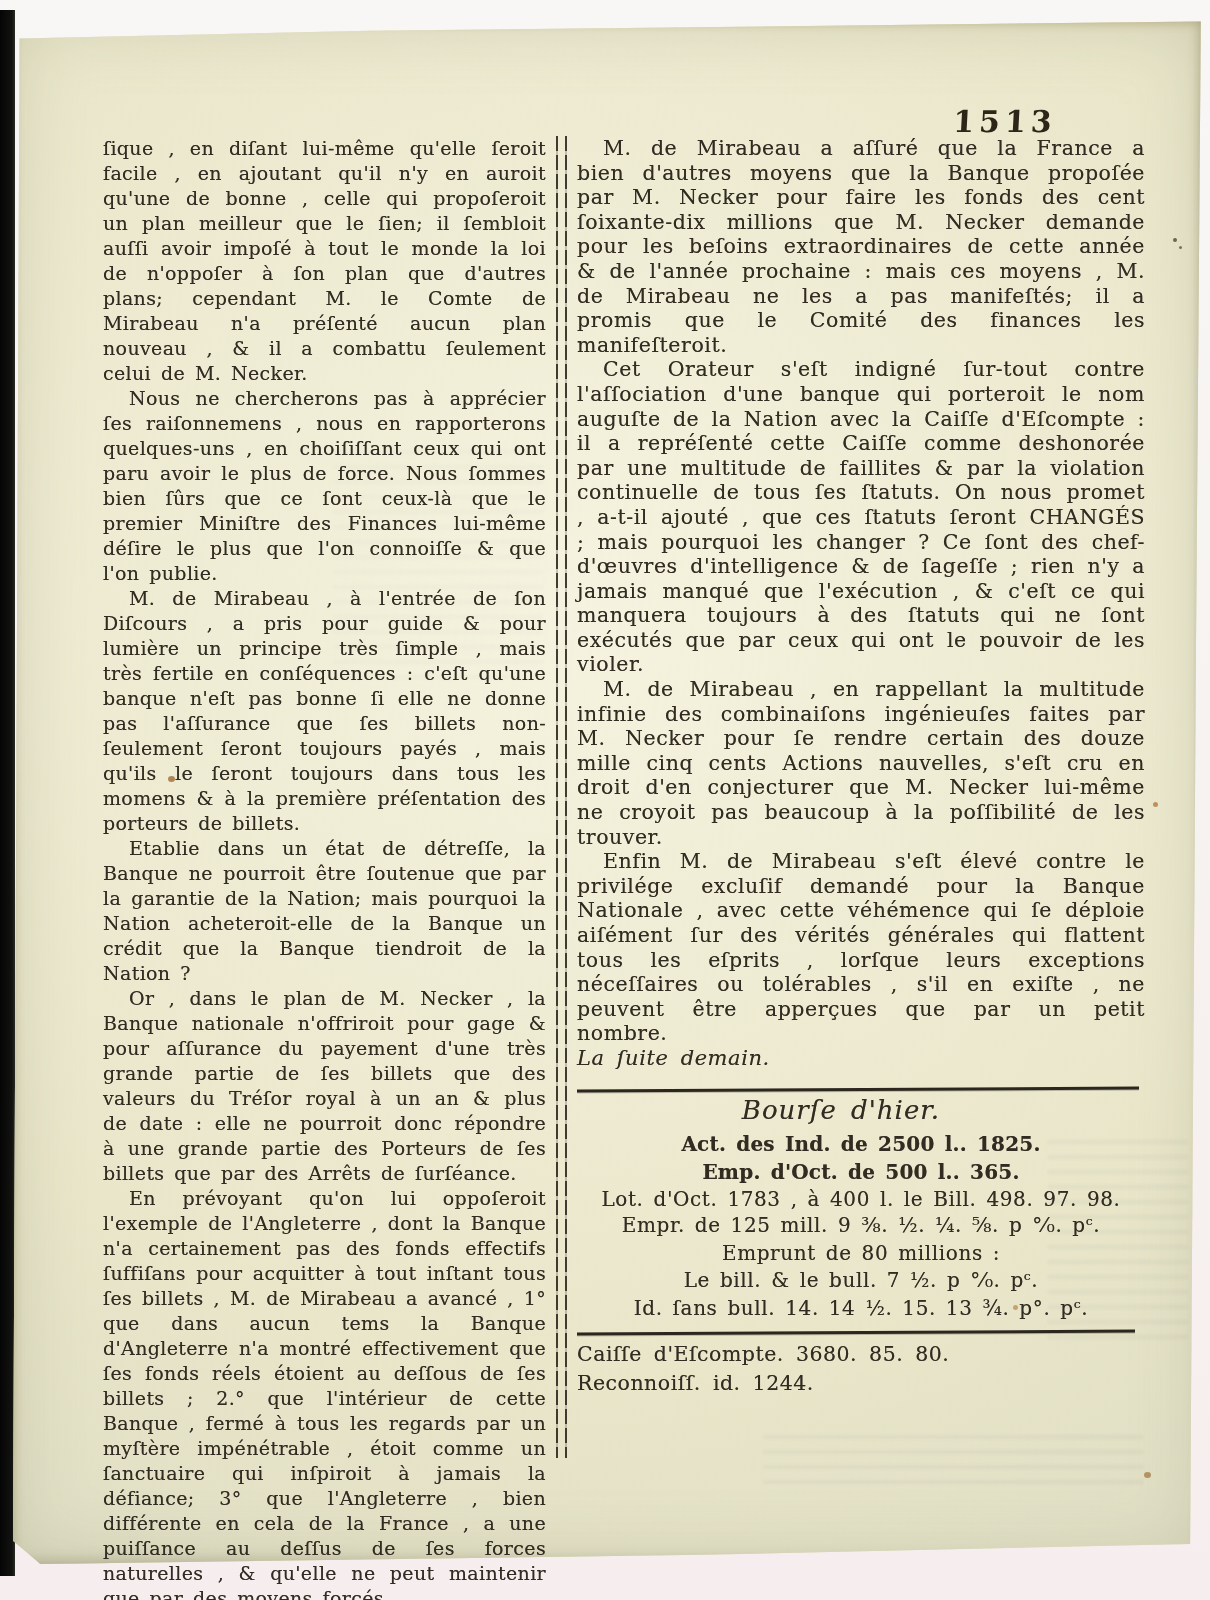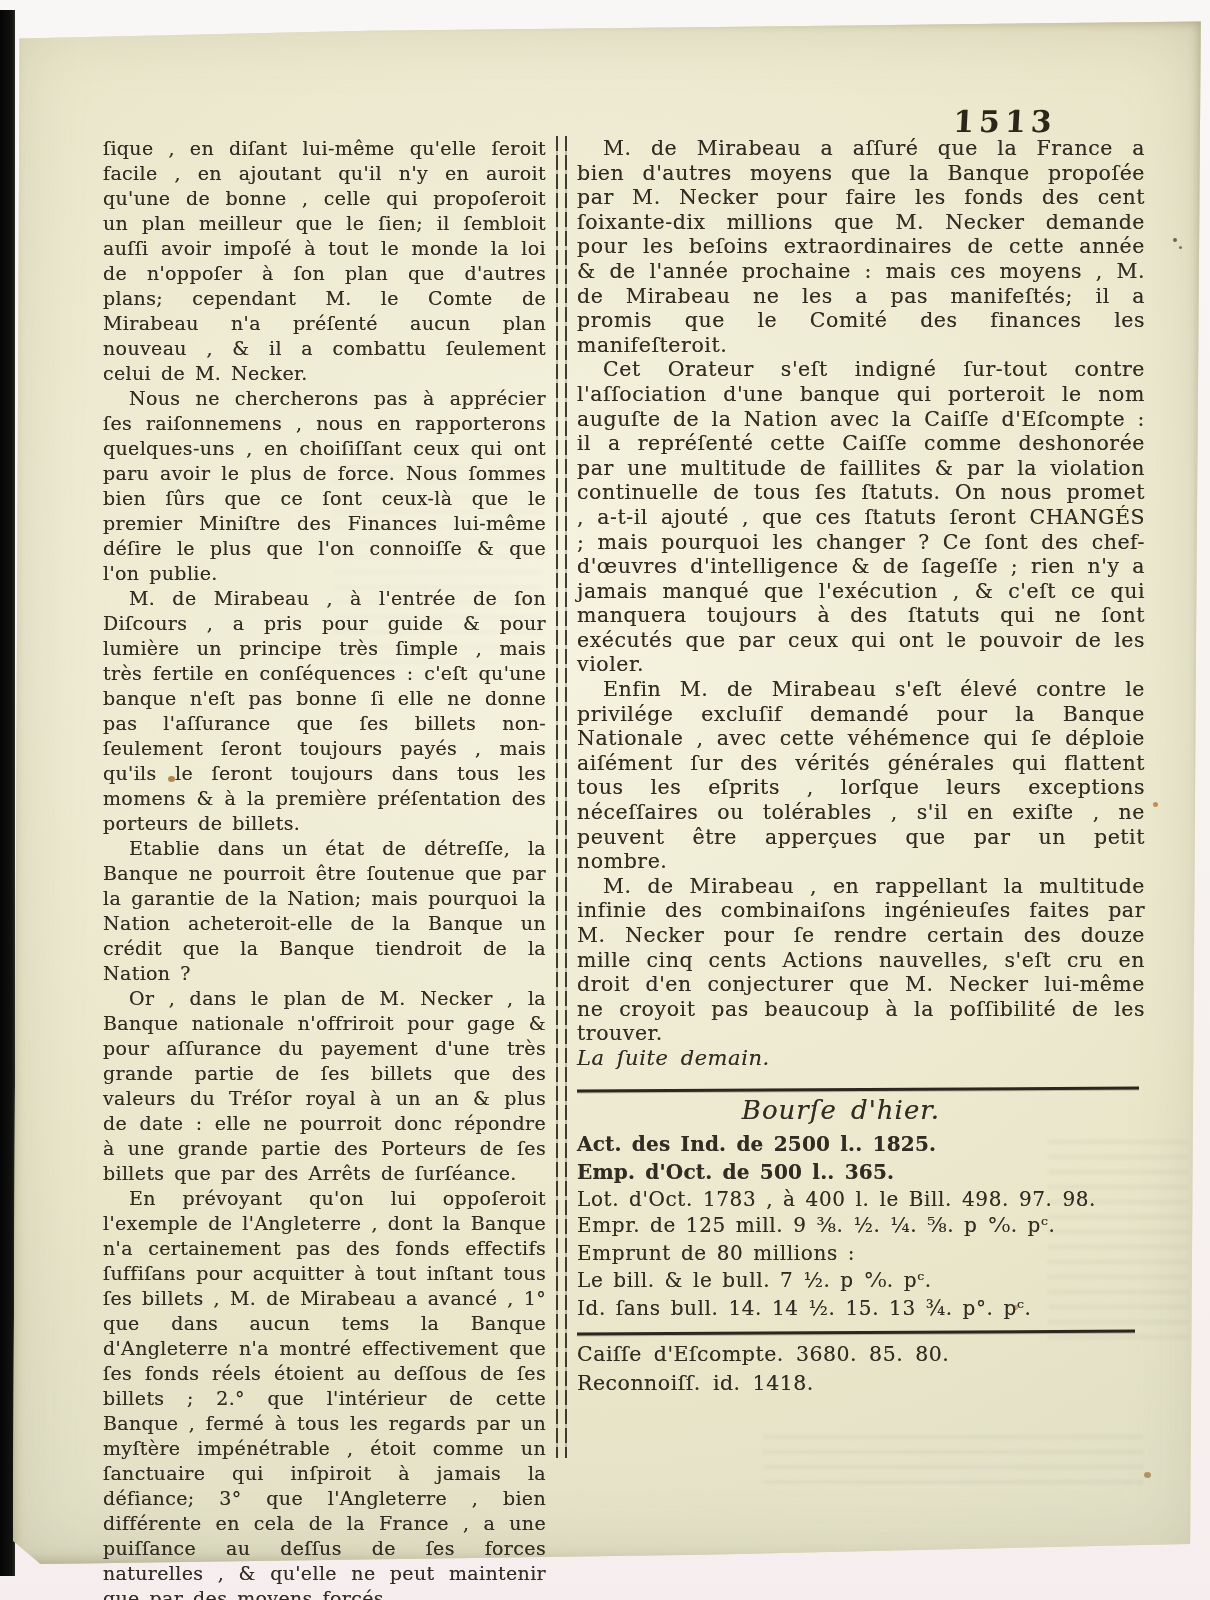--- a/index.html
+++ b/index.html
@@ -47,21 +47,21 @@
   .rule-v{width:2px;
     background:repeating-linear-gradient(180deg, rgba(32,28,21,.85) 0 15px, rgba(32,28,21,.22) 15px 19px);}
   .continuation{text-align:left;font-style:italic;font-size:21px;margin:12px 60px 0 0;
     text-indent:0 !important;}
   .rule-h{height:3px;background:#2b261e;margin:17px 6px 7px 0;transform:rotate(-.3deg);
     box-shadow:0 1px 0 rgba(43,38,30,.25);}
   .rule-h.second{margin:9px 10px 6px 0;}
   .bourse-title{text-align:center;font-style:italic;font-size:26px;margin:1px 40px 9px 0;
     text-indent:0 !important;letter-spacing:1px;}
   .bourse-line{font-size:20px;line-height:27.5px;letter-spacing:.6px;word-spacing:3px;
-    text-indent:0 !important;text-align:left;}
+    text-indent:0 !important;text-align:center;}
   .bourse-line.bold{font-weight:700;letter-spacing:.2px;}
   .bourse-line.small{font-size:20px;line-height:26px;}
   .closing-line{font-size:20.5px;line-height:29px;letter-spacing:.5px;text-align:left;
     text-indent:0 !important;}
   .speck{position:absolute;border-radius:50%;}
   .ghost{position:absolute;opacity:.10;filter:blur(1.6px);
     background:repeating-linear-gradient(180deg, rgba(80,95,110,.5) 0 4px, rgba(0,0,0,0) 4px 15px);}
 </style>
 </head>
 <body>
@@ -96,36 +96,36 @@
   </div>
 
   <div class="divider">
     <div class="rule-v"></div>
     <div class="rule-v"></div>
   </div>
 
   <div class="col-right">
     <p>M. de Mirabeau a aſſuré que la France a bien d'autres moyens que la Banque propoſée par M. Necker pour faire les fonds des cent ſoixante-dix millions que M. Necker demande pour les beſoins extraordinaires de cette année &amp; de l'année prochaine : mais ces moyens , M. de Mirabeau ne les a pas manifeſtés; il a promis que le Comité des finances les manifeſteroit.</p>
     <p>Cet Orateur s'eſt indigné ſur-tout contre l'aſſociation d'une banque qui porteroit le nom auguſte de la Nation avec la Caiſſe d'Eſcompte : il a repréſenté cette Caiſſe comme deshonorée par une multitude de faillites &amp; par la violation continuelle de tous ſes ſtatuts. On nous promet , a-t-il ajouté , que ces ſtatuts ſeront CHANGÉS ; mais pourquoi les changer ? Ce ſont des chef-d'œuvres d'intelligence &amp; de ſageſſe ; rien n'y a jamais manqué que l'exécution , &amp; c'eſt ce qui manquera toujours à des ſtatuts qui ne ſont exécutés que par ceux qui ont le pouvoir de les violer.</p>
+    <p>M. de Mirabeau , en rappellant la multitude infinie des combinaiſons ingénieuſes faites par M. Necker pour ſe rendre certain des douze mille cinq cents Actions nauvelles, s'eſt cru en droit d'en conjecturer que M. Necker lui-même ne croyoit pas beaucoup à la poſſibilité de les trouver.</p>
     <p>Enfin M. de Mirabeau s'eſt élevé contre le privilége excluſif demandé pour la Banque Nationale , avec cette véhémence qui ſe déploie aiſément ſur des vérités générales qui flattent tous les eſprits , lorſque leurs exceptions néceſſaires ou tolérables , s'il en exiſte , ne peuvent être apperçues que par un petit nombre.</p>
-    <p>M. de Mirabeau , en rappellant la multitude infinie des combinaiſons ingénieuſes faites par M. Necker pour ſe rendre certain des douze mille cinq cents Actions nauvelles, s'eſt cru en droit d'en conjecturer que M. Necker lui-même ne croyoit pas beaucoup à la poſſibilité de les trouver.</p>
 
     <p class="continuation">La ſuite demain.</p>
 
     <div class="rule-h"></div>
 
     <div class="bourse-title">Bourſe d'hier.</div>
 
     <div class="bourse-line bold">Act. des Ind. de 2500 l.. 1825.</div>
     <div class="bourse-line bold">Emp. d'Oct. de 500 l.. 365.</div>
     <div class="bourse-line small">Lot. d'Oct. 1783 , à 400 l. le Bill. 498. 97. 98.</div>
     <div class="bourse-line">Empr. de 125 mill. 9 ⅜. ½. ¼. ⅝. p °⁄₀. pᶜ.</div>
     <div class="bourse-line">Emprunt de 80 millions :</div>
     <div class="bourse-line">Le bill. &amp; le bull. 7 ½. p °⁄₀. pᶜ.</div>
     <div class="bourse-line">Id. ſans bull. 14. 14 ½. 15. 13 ¾. p°. pᶜ.</div>
 
     <div class="rule-h second"></div>
 
     <div class="closing-line">Caiſſe d'Eſcompte. 3680. 85. 80.</div>
-    <div class="closing-line">Reconnoiſſ. id. 1418.</div>
+    <div class="closing-line">Reconnoiſſ. id. 1244.</div>
   </div>
 
 </div>
 
 </body></html>

